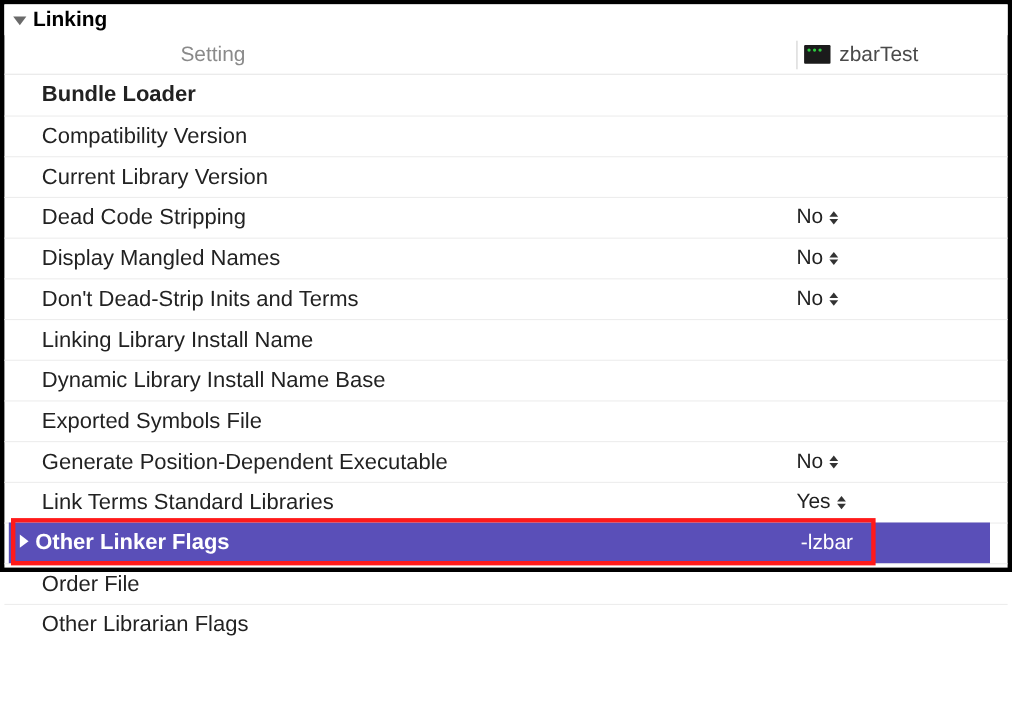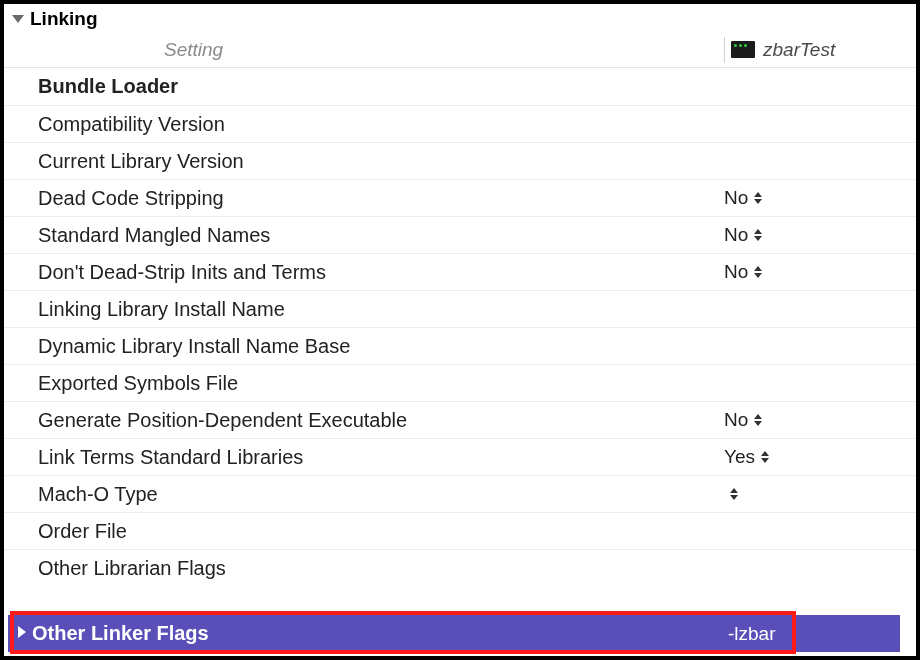--- a/index.html
+++ b/index.html
@@ -10,21 +10,21 @@
     body {
       font-family: -apple-system, BlinkMacSystemFont, "Helvetica Neue", Helvetica, Arial, sans-serif;
       background: #fff;
       width: 920px;
       height: 660px;
       overflow: hidden;
     }
     .frame {
       border: 4px solid #000;
       width: 920px;
-      height: 660px;
+      height: 520px;
       position: relative;
       background: #fff;
     }
     .section-header {
       display: flex;
       align-items: center;
       padding: 4px 8px 2px 8px;
       font-weight: 700;
       font-size: 19px;
       color: #000;
@@ -38,21 +38,20 @@
       border-top: 8px solid #6a6a6a;
       margin-right: 6px;
     }
     .columns-header {
       display: flex;
       align-items: center;
       height: 36px;
       font-size: 19px;
       color: #8a8a8a;
       border-bottom: 1px solid #e6e6e6;
-      font-style: italic;
     }
     .col-setting {
       flex: 0 0 720px;
       text-align: left;
       padding-left: 160px;
     }
     .col-separator {
       width: 1px;
       height: 26px;
       background: #d0d0d0;
@@ -224,21 +223,21 @@
         <div class="setting-label">Dead Code Stripping</div>
         <div class="value-cell">
           <span>No</span>
           <span class="stepper">
             <span class="up"></span>
             <span class="down"></span>
           </span>
         </div>
       </div>
       <div class="row">
-        <div class="setting-label">Standard Mangled Names</div>
+        <div class="setting-label">Display Mangled Names</div>
         <div class="value-cell">
           <span>No</span>
           <span class="stepper">
             <span class="up"></span>
             <span class="down"></span>
           </span>
         </div>
       </div>
       <div class="row">
         <div class="setting-label">Don't Dead-Strip Inits and Terms</div>

